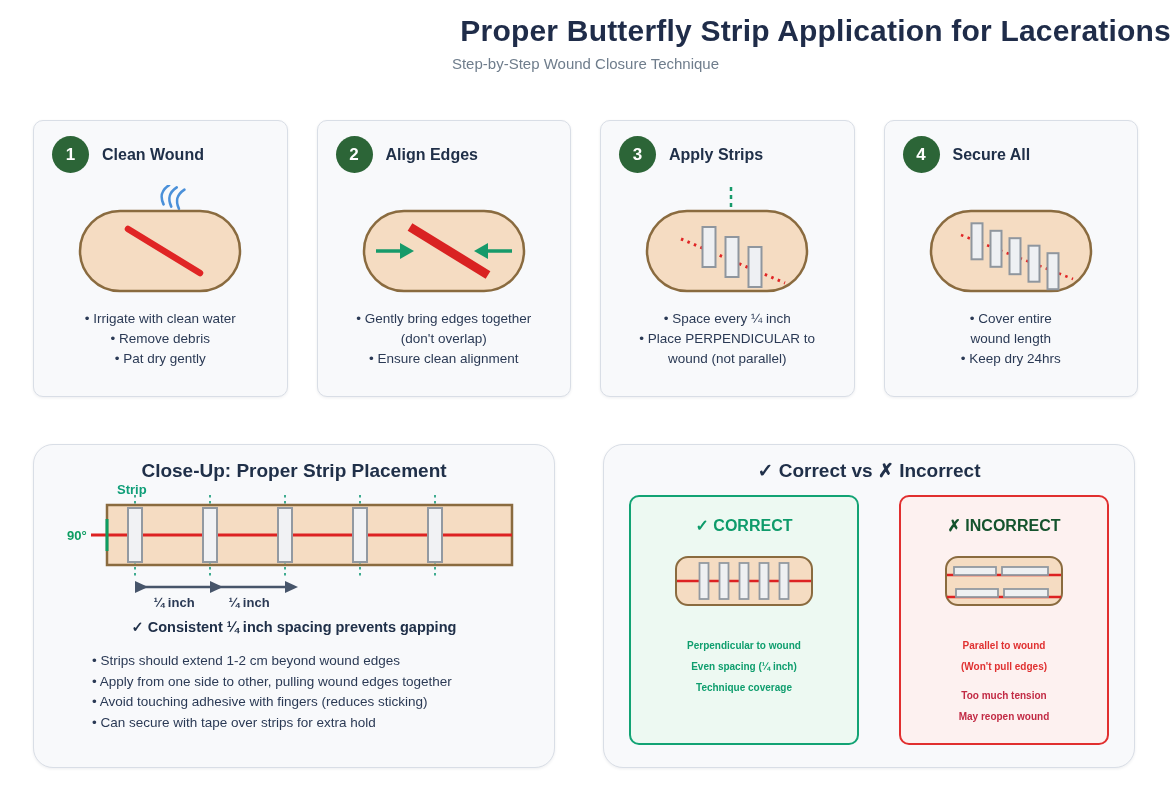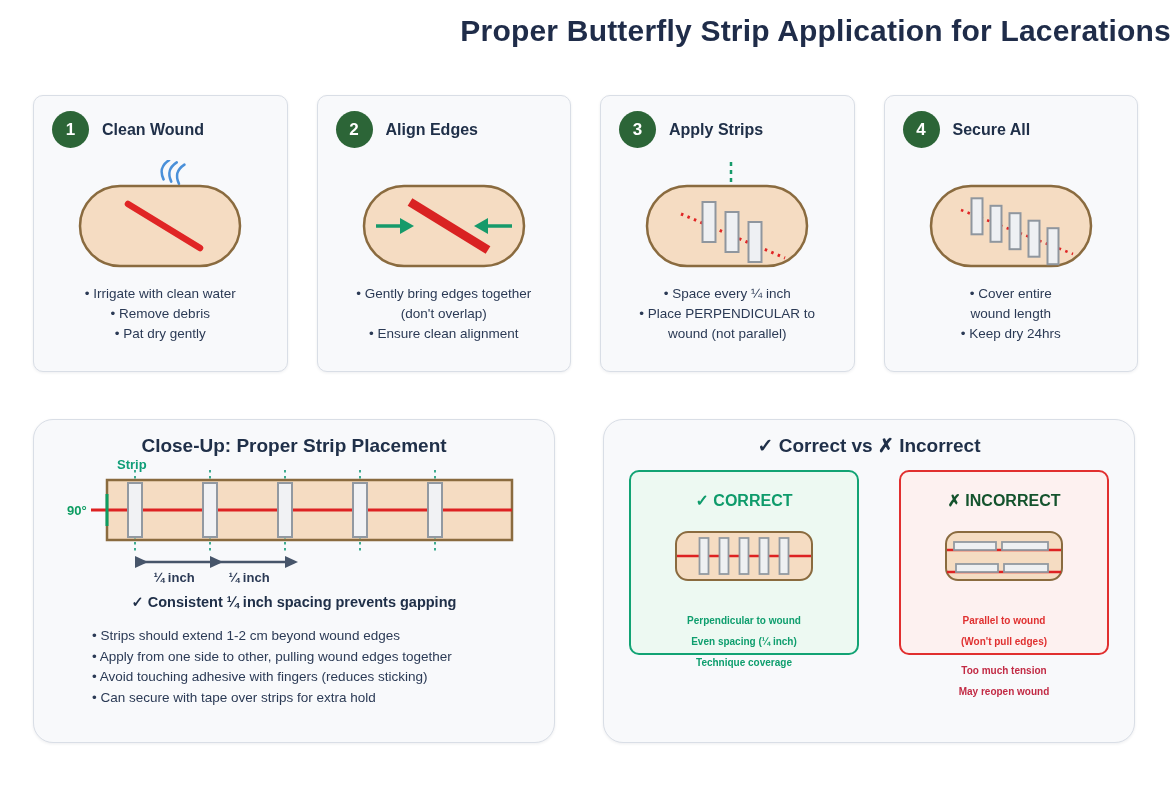--- a/index.html
+++ b/index.html
@@ -54,40 +54,41 @@
 
   .closeup-svg-wrap { display:flex; justify-content:center; margin-top:0px; }
   .closeup-note {
     text-align:center; font-size:14.5px; font-weight:600; color:#203049;
     margin-top:2px; line-height:20px;
   }
   .closeup-bullets { margin:14px 0 0 34px; }
   .closeup-bullet { font-size:13.5px; line-height:20.5px; color:#2b3a55; }
 
   .compare-cards { display:flex; justify-content:center; gap:40px; margin-top:12px; }
-  .compare-card { height:185px; border-radius:10px; padding-top:18px; }
+  .compare-card { height:250px; border-radius:10px; padding-top:18px; }
   .compare-correct   { width:230px; background:#edf9f2; border:2px solid #12a374; }
   .compare-incorrect { width:210px; background:#fdf1f0; border:2px solid #e12f2f; }
   .compare-header { text-align:center; font-size:16px; font-weight:700; line-height:22px; }
   .compare-correct .compare-header { color:#0e9b6b; }
   .compare-incorrect .compare-header { color:#14532d; }
   .mini-illustration { display:flex; justify-content:center; margin-top:16px; }
   .compare-points { margin-top:26px; text-align:center; }
   .compare-point { font-size:10px; line-height:21px; font-weight:600; }
   .compare-correct .compare-point { color:#0f9e6e; }
   .point-primary .compare-point { color:#e03131; }
   .point-secondary { margin-top:8px; }
   .point-secondary .compare-point { color:#c22b45; }
 </style>
 </head>
 <body>
 
 <div class="page">
 
   <div class="main-title">Proper Butterfly Strip Application for Lacerations</div>
+  <div class="subtitle">Step-by-Step Wound Closure Technique</div>
 
   <div class="steps-row">
 
     <div class="step-card">
       <div class="step-header">
         <div class="step-badge">1</div>
         <div class="step-title">Clean Wound</div>
       </div>
       <div class="step-illustration">
         <svg width="180" height="112" viewBox="0 0 180 112">

